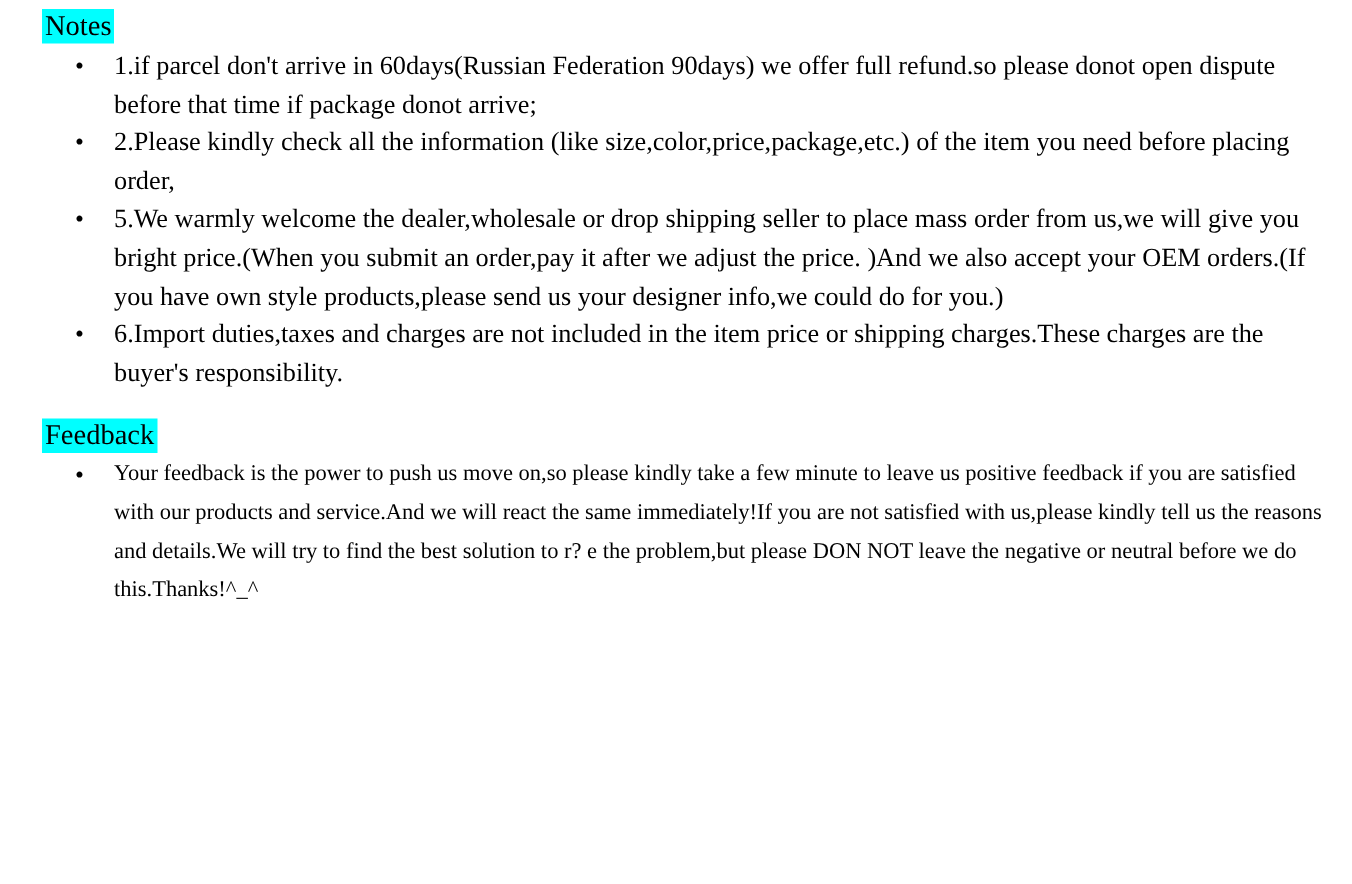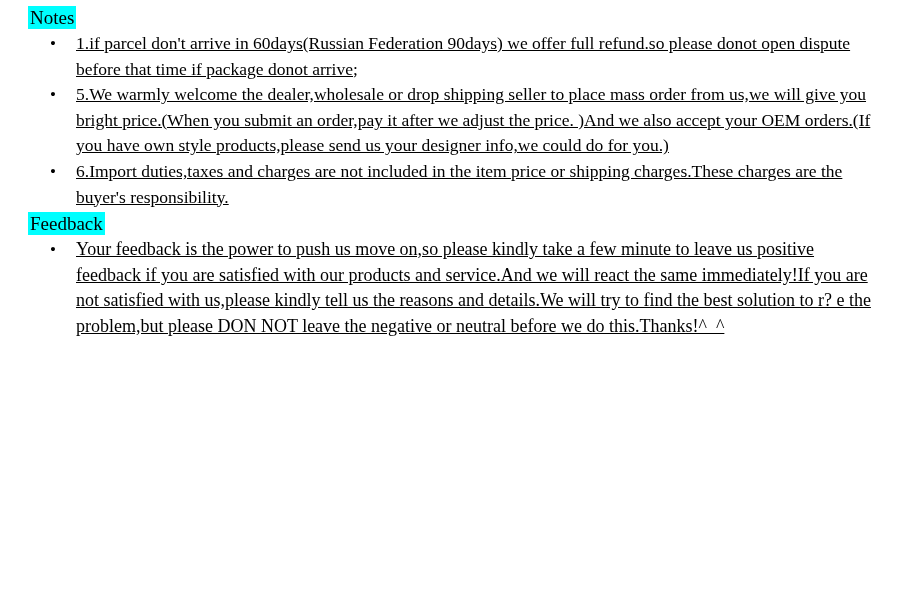--- a/index.html
+++ b/index.html
@@ -47,34 +47,33 @@
   ul.notes-list > li::before {
     content: "\2022";
     position: absolute;
     left: 32px;
     top: 0;
     font-size: 17px;
     line-height: 25.6px;
   }
   .item-text {
     display: block;
-    text-decoration: underline;
   }
   .feedback-block {
-    margin-top: 2px;
+    margin-top: 18px;
   }
   ul.feedback-list {
     list-style: none;
     margin: 0;
     padding: 0;
   }
   ul.feedback-list > li {
     position: relative;
     padding-left: 58px;
-    font-size: 18px;
+    font-size: 15px;
     line-height: 25.6px;
     font-family: "Liberation Serif", serif;
   }
   ul.feedback-list > li::before {
     content: "\2022";
     position: absolute;
     left: 32px;
     top: 0;
     font-size: 17px;
     line-height: 25.6px;
@@ -85,20 +84,23 @@
 
 <div class="page">
 
   <div class="notes-block">
     <div class="section-heading">Notes</div>
     <ul class="notes-list">
       <li>
           <span class="item-text">1.if parcel don't arrive in 60days(Russian Federation 90days) we offer full refund.so please donot open dispute before that time if package donot arrive;</span>
         </li>
       <li>
+          <span class="item-text">2.Please kindly check all the information (like size,color,price,package,etc.) of the item you need before placing order,</span>
+        </li>
+      <li>
           <span class="item-text">5.We warmly welcome the dealer,wholesale or drop shipping seller to place mass order from us,we will give you bright price.(When you submit an order,pay it after we adjust the price. )And we also accept your OEM orders.(If you have own style products,please send us your designer info,we could do for you.)</span>
         </li>
       <li>
           <span class="item-text">6.Import duties,taxes and charges are not included in the item price or shipping charges.These charges are the buyer's responsibility.</span>
         </li>
     </ul>
   </div>
 
   <div class="feedback-block">
     <div class="section-heading">Feedback</div>

